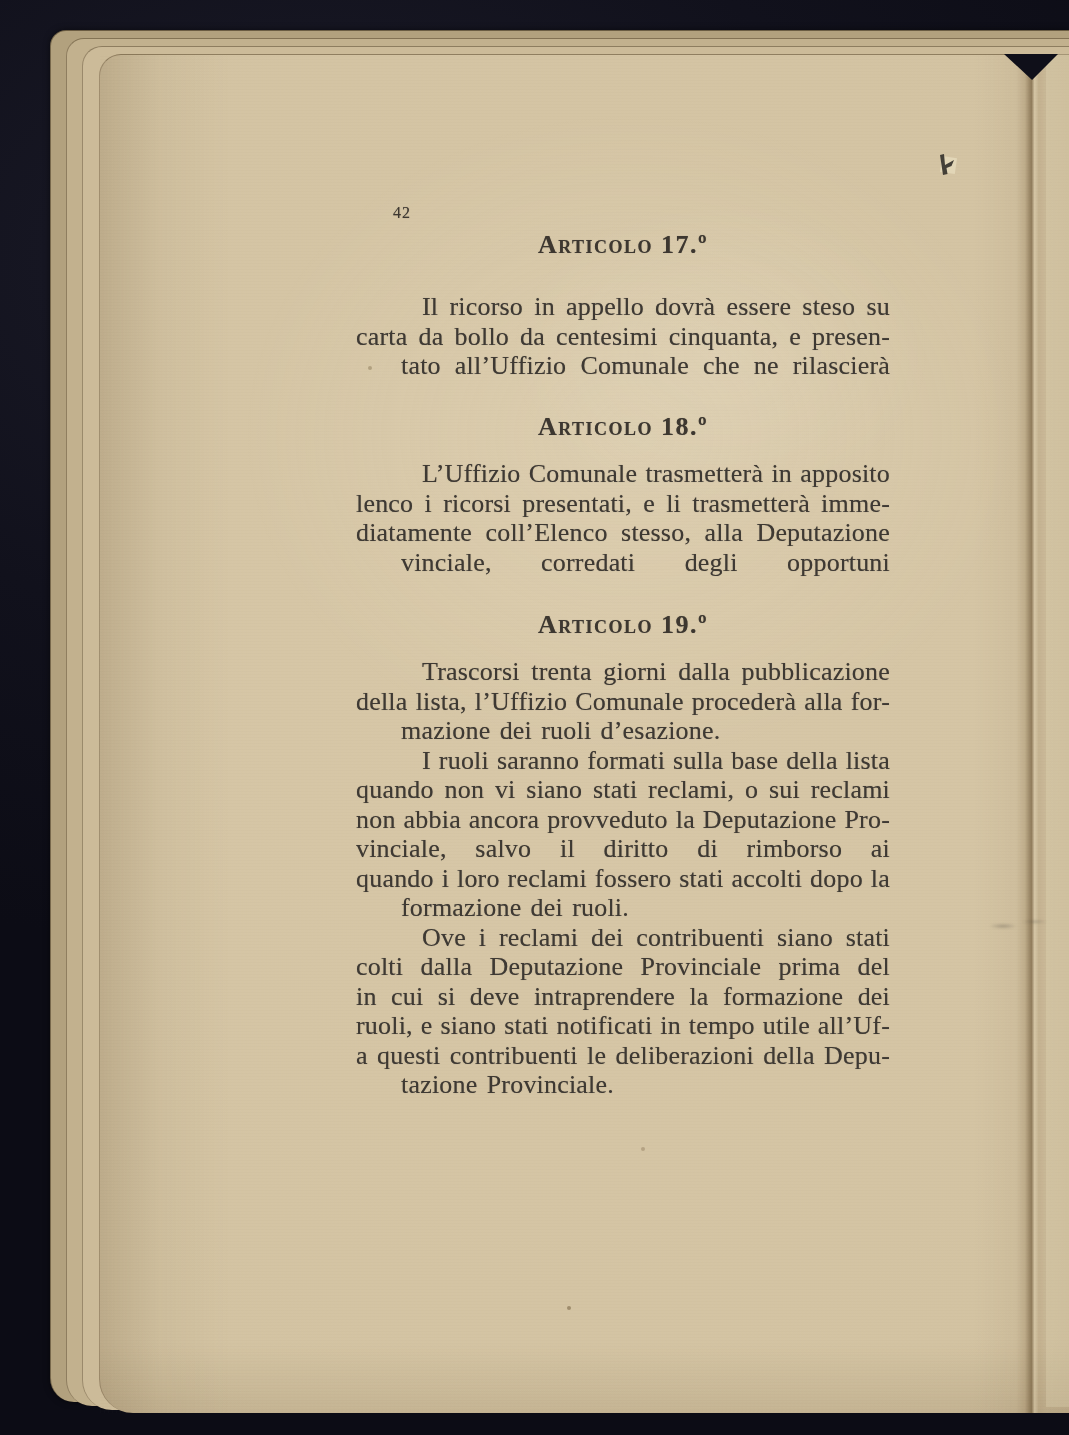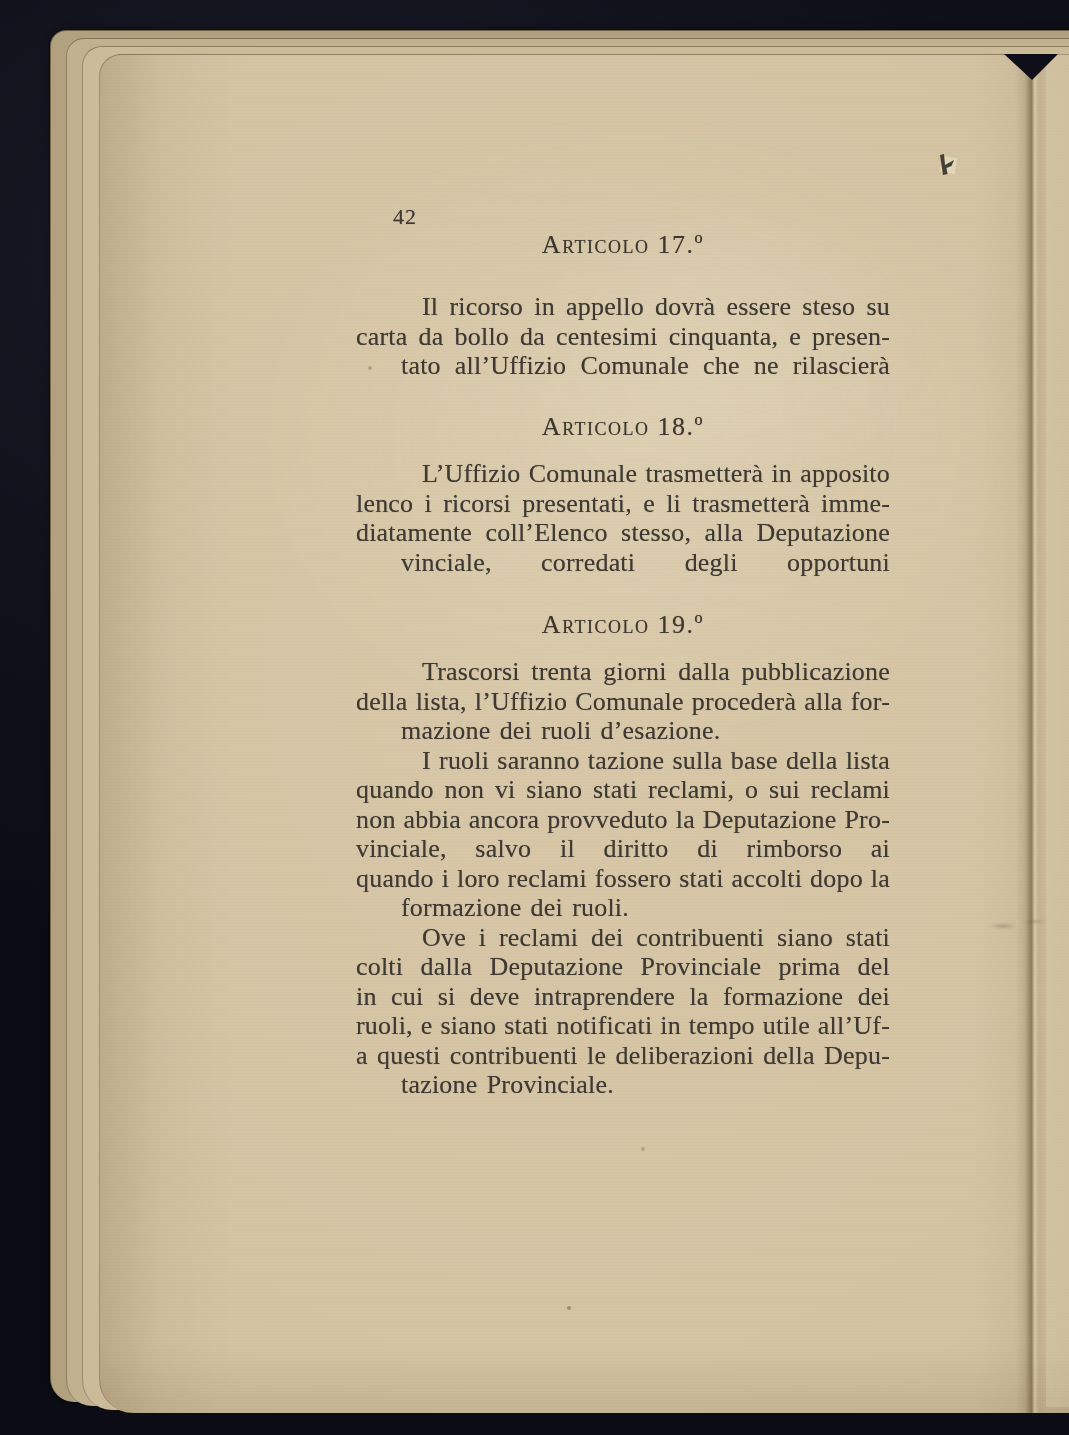--- a/index.html
+++ b/index.html
@@ -34,26 +34,26 @@
   .adjacent{position:absolute;left:1046px;right:0;top:54px;bottom:28px;
       background:rgba(230,217,186,.30);}
   .notch{position:absolute;left:1004px;top:54px;width:54px;height:26px;background:#0f0f19;
       clip-path:polygon(0 0,100% 0,52% 100%);}
   .ink-mark{position:absolute;left:934px;top:151px;width:28px;height:32px;}
   .smudge{position:absolute;left:982px;top:914px;width:70px;height:22px;filter:blur(1px);
       background:
         radial-gradient(ellipse 20px 4px at 30% 55%, rgba(80,75,65,.35), transparent 70%),
         radial-gradient(ellipse 18px 3px at 75% 35%, rgba(80,75,65,.30), transparent 70%);}
   .speck{position:absolute;width:4px;height:4px;border-radius:50%;background:rgba(95,75,45,.45);}
-  #pageno{position:absolute;left:393px;top:204px;font-size:22px;letter-spacing:1px;
+  #pageno{position:absolute;left:393px;top:204px;font-size:16px;letter-spacing:1px;
       color:#3e3831;text-shadow:0 0 .7px rgba(62,57,51,.55);text-align:right;}
   #text-column{position:absolute;left:356px;top:0;width:534px;height:100%;color:#3e3933;
       text-shadow:0 0 .7px rgba(62,57,51,.5);}
   .heading{position:absolute;width:100%;text-align:center;font-size:26px;line-height:30px;
-      font-variant:small-caps;letter-spacing:1.5px;color:#3d3730;}
+      font-variant:small-caps;letter-spacing:1.5px;color:#3d3730;font-weight:bold;}
   .para{position:absolute;width:100%;}
   .tline{height:29.5px;line-height:29.5px;font-size:26px;letter-spacing:.2px;
       text-align:justify;text-align-last:justify;overflow:hidden;}
   .tline.indent{padding-left:66px;box-sizing:border-box;}
   .tline.lastline{text-align-last:left;word-spacing:2.5px;margin-left:45px;}
 </style>
 </head>
 <body>
 
 <div id="scan">
@@ -91,21 +91,21 @@
         <div class="tline">diatamente coll’Elenco stesso, alla Deputazione Pro-</div>
         <div class="tline lastline">vinciale, corredati degli opportuni documenti.</div>
       </div>
       <div class="heading" style="top: 610px;">Articolo 19.º</div>
       <div class="para" style="top: 657px;">
         <div class="tline indent">Trascorsi trenta giorni dalla pubblicazione</div>
         <div class="tline">della lista, l’Uffizio Comunale procederà alla for-</div>
         <div class="tline lastline">mazione dei ruoli d’esazione.</div>
       </div>
       <div class="para" style="top: 745.5px;">
-        <div class="tline indent">I ruoli saranno tazione sulla base della lista</div>
+        <div class="tline indent">I ruoli saranno formati sulla base della lista</div>
         <div class="tline">quando non vi siano stati reclami, o sui reclami</div>
         <div class="tline">non abbia ancora provveduto la Deputazione Pro-</div>
         <div class="tline">vinciale, salvo il diritto di rimborso ai contribuenti</div>
         <div class="tline">quando i loro reclami fossero stati accolti dopo la</div>
         <div class="tline lastline">formazione dei ruoli.</div>
       </div>
       <div class="para" style="top: 922.5px;">
         <div class="tline indent">Ove i reclami dei contribuenti siano stati ac-</div>
         <div class="tline">colti dalla Deputazione Provinciale prima del giorno</div>
         <div class="tline">in cui si deve intraprendere la formazione dei</div>

